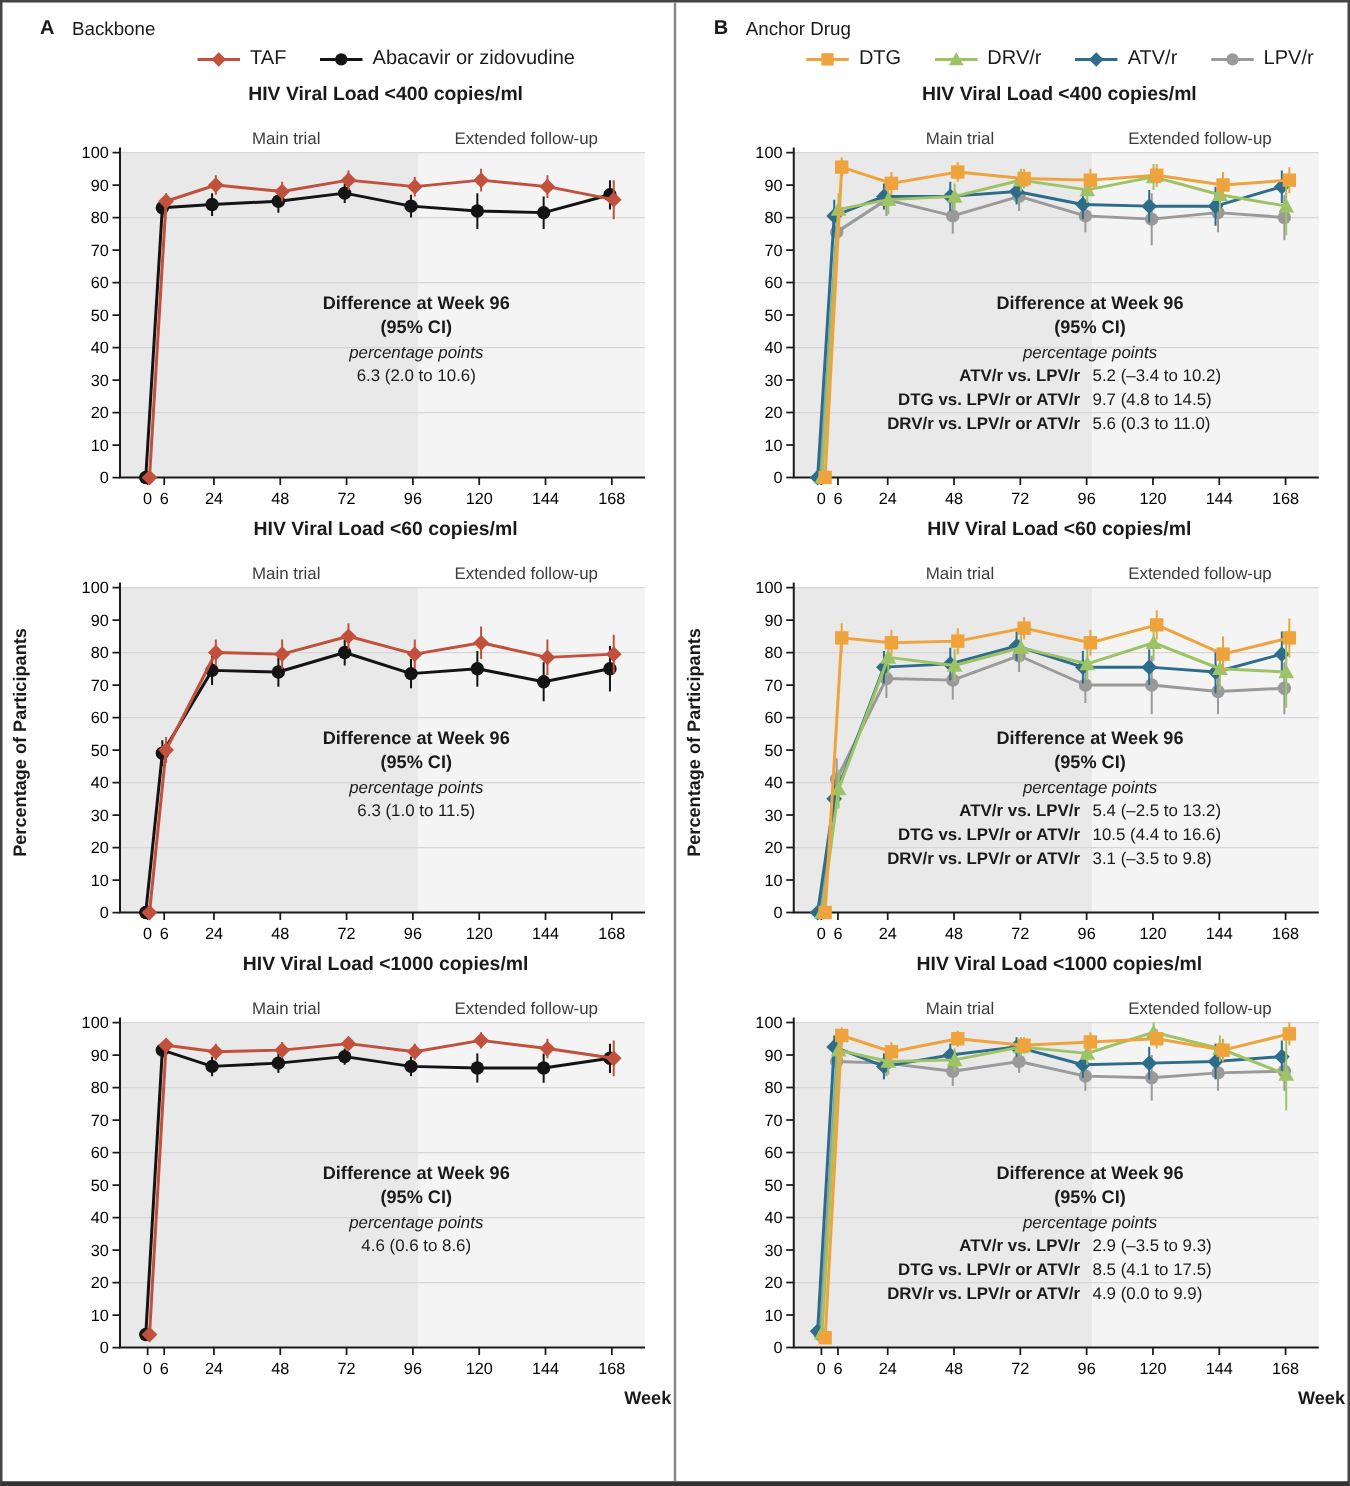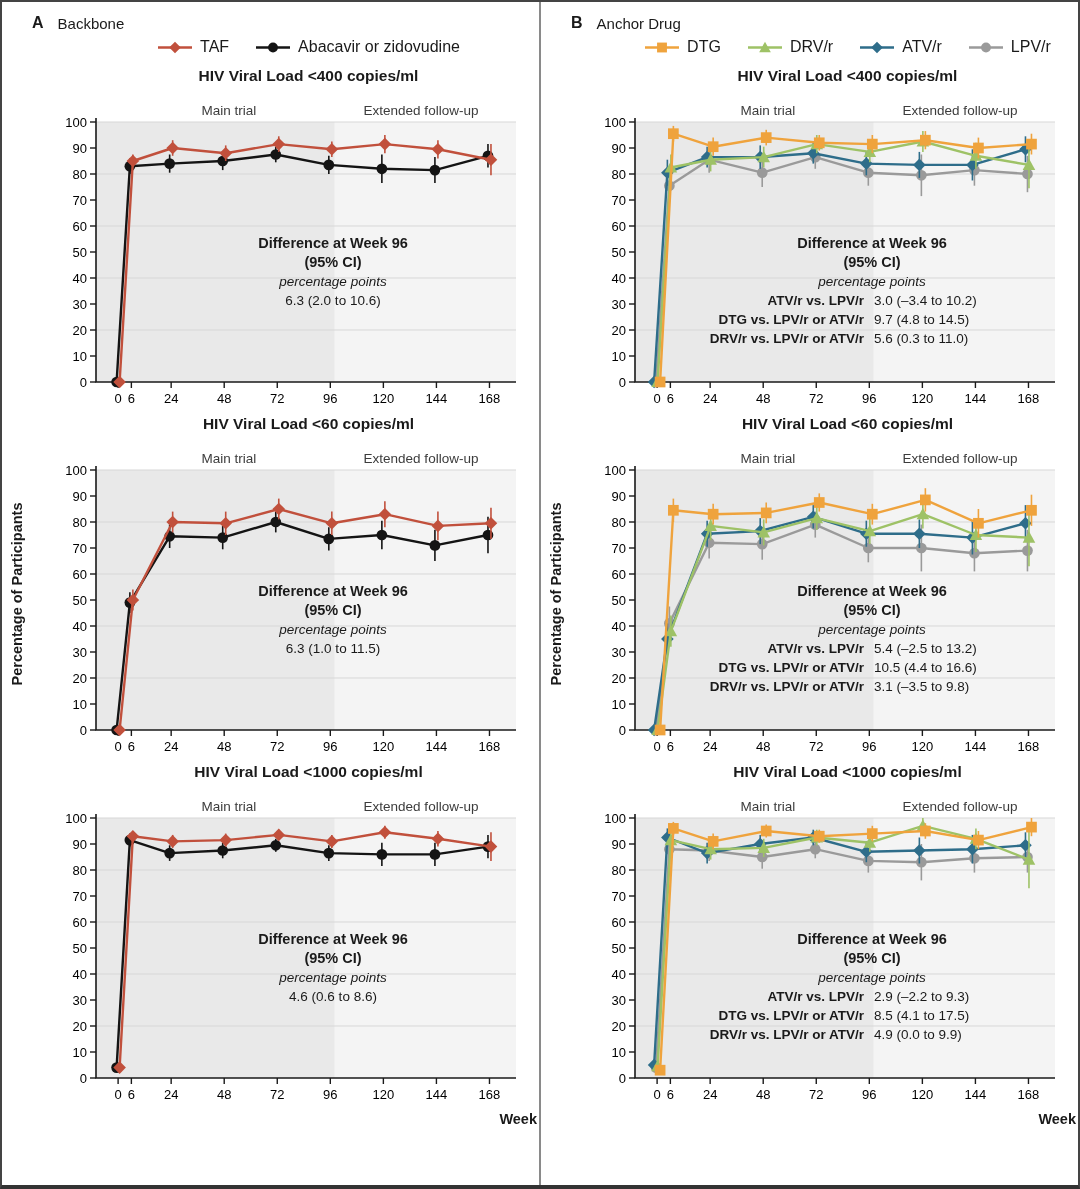--- a/index.html
+++ b/index.html
@@ -530,21 +530,21 @@
                 <rect x="347.01342105263154" y="46.84499999999999" width="10.709999999999999" height="10.709999999999999" fill="#efa33d"></rect>
                 <rect x="400.06605263157894" y="54.645" width="10.709999999999999" height="10.709999999999999" fill="#efa33d"></rect>
                 <rect x="453.1186842105263" y="50.745" width="10.709999999999999" height="10.709999999999999" fill="#efa33d"></rect>
               </g>
             </svg><div class="anno">
               <div class="anno-head">Difference at Week 96</div>
               <div class="anno-head">(95% CI)</div>
               <div class="anno-unit">percentage points</div>
               <div class="anno-row">
                 <span class="lbl">ATV/r vs. LPV/r</span>
-                <span class="val">3.0 (–3.4 to 10.2)</span>
+                <span class="val">5.2 (–3.4 to 10.2)</span>
               </div>
               <div class="anno-row">
                 <span class="lbl">DTG vs. LPV/r or ATV/r</span>
                 <span class="val">9.7 (4.8 to 14.5)</span>
               </div>
               <div class="anno-row">
                 <span class="lbl">DRV/r vs. LPV/r or ATV/r</span>
                 <span class="val">5.6 (0.3 to 11.0)</span>
               </div>
             </div></div>
@@ -832,21 +832,21 @@
                 <rect x="347.01342105263154" y="41.645" width="10.709999999999999" height="10.709999999999999" fill="#efa33d"></rect>
                 <rect x="400.06605263157894" y="50.745" width="10.709999999999999" height="10.709999999999999" fill="#efa33d"></rect>
                 <rect x="453.1186842105263" y="37.745" width="10.709999999999999" height="10.709999999999999" fill="#efa33d"></rect>
               </g>
             </svg><div class="anno">
               <div class="anno-head">Difference at Week 96</div>
               <div class="anno-head">(95% CI)</div>
               <div class="anno-unit">percentage points</div>
               <div class="anno-row">
                 <span class="lbl">ATV/r vs. LPV/r</span>
-                <span class="val">2.9 (–2.2 to 9.3)</span>
+                <span class="val">2.9 (–3.5 to 9.3)</span>
               </div>
               <div class="anno-row">
                 <span class="lbl">DTG vs. LPV/r or ATV/r</span>
                 <span class="val">8.5 (4.1 to 17.5)</span>
               </div>
               <div class="anno-row">
                 <span class="lbl">DRV/r vs. LPV/r or ATV/r</span>
                 <span class="val">4.9 (0.0 to 9.9)</span>
               </div>
             </div></div>

